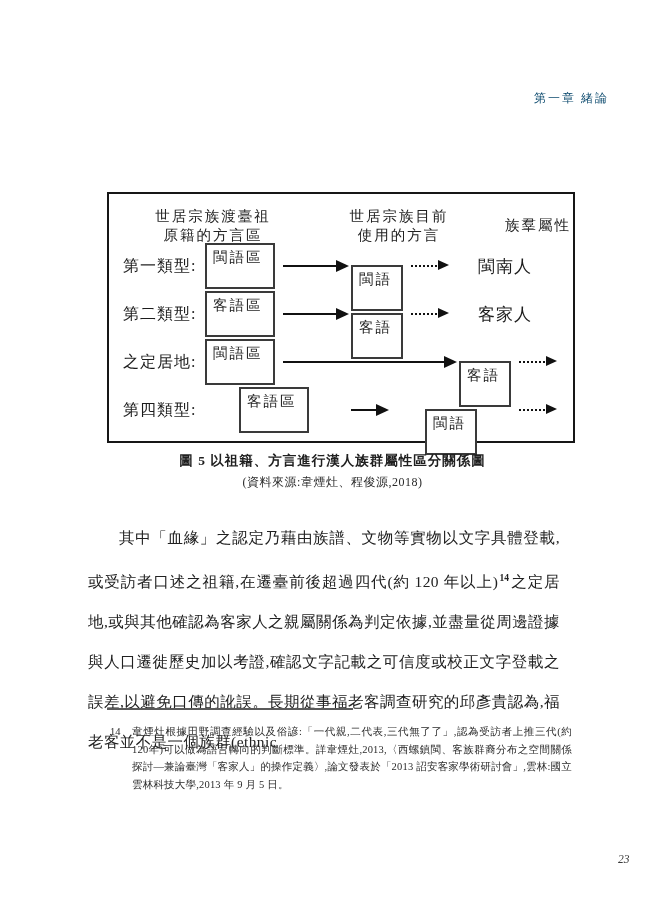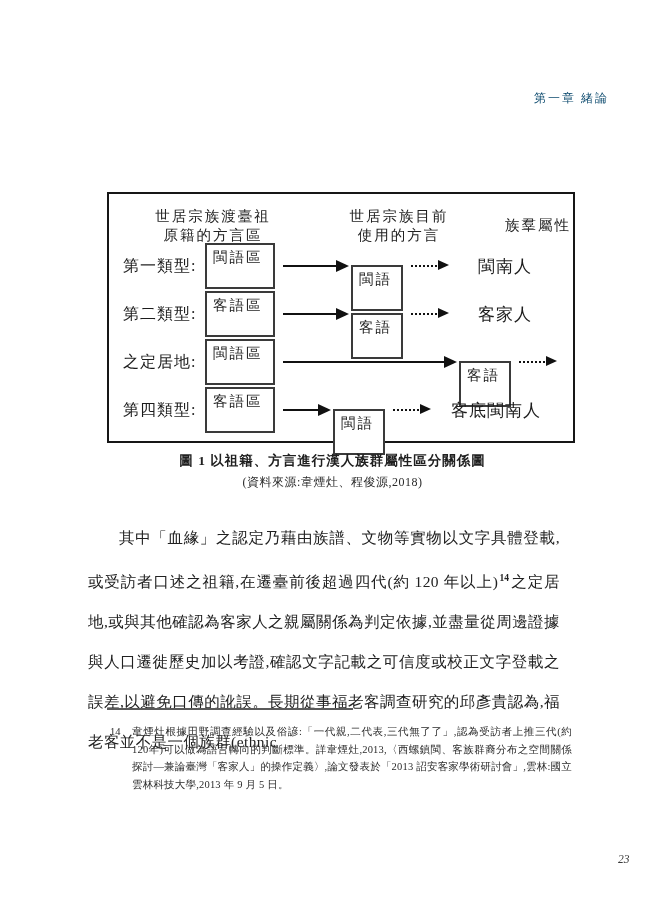--- a/index.html
+++ b/index.html
@@ -34,21 +34,21 @@
   .fig-colhead-2 { left:210px; top:13px; width:160px; }
   .fig-colhead-3 { left:342px; top:22px; width:120px;text-align:right; }
 
   .fig-row {
     position:absolute; left:14px; right:14px; height:34px;
     display:flex; align-items:center;
   }
   .fig-row-1 { top:55px; }
   .fig-row-2 { top:103px; }
   .fig-row-3 { top:151px; }
-  .fig-row-4 { top:199px; }
+  .fig-row-4 { top:199px;gap:34px; }
 
   .type-label {
     width:82px; flex:0 0 auto;
     font-size:16px; letter-spacing:1px; color:#1c1c1c;
     white-space:nowrap;
   }
   .dialect-box {
     flex:0 0 auto; text-align:left;
     border:2px solid #3a3a3a; background:#fff;
     font-family:"DejaVu Sans","Liberation Sans",sans-serif;
@@ -170,26 +170,25 @@
       <span class="dialect-box current-box">客語</span>
       <span class="arrow-dotted"></span>
     </div>
 
     <div class="fig-row fig-row-4">
       <span class="type-label">第四類型:</span>
       <span class="dialect-box origin-box">客語區</span>
       <span class="arrow-solid"></span>
       <span class="dialect-box current-box">閩語</span>
       <span class="arrow-dotted"></span>
-      <span class="ethnic-label">客底閩南人</span>
     </div>
 
   </div>
 
-  <div class="figure-caption">圖 1 以祖籍、方言進行漢人族群屬性區分關係圖</div>
+  <div class="figure-caption">圖 5 以祖籍、方言進行漢人族群屬性區分關係圖</div>
   <div class="figure-source">(資料來源:韋煙灶、程俊源,2018)</div>
 
   <div class="body-paragraph"><span>其中「血緣」之認定乃藉由族譜、文物等實物以文字具體登載,或受訪者口述之祖籍,在遷臺前後超過四代(約 120 年以上)</span><sup class="fn-ref">14</sup><span>之定居地,或與其他確認為客家人之親屬關係為判定依據,並盡量從周邊證據與人口遷徙歷史加以考證,確認文字記載之可信度或校正文字登載之誤差,以避免口傳的訛誤。長期從事福老客調查研究的邱彥貴認為,福老客並不是一個族群(ethnic</span></div>
 
   <div class="footnote-separator"></div>
 
   <div class="footnote">
     <span class="footnote-number">14</span>
     <span class="footnote-text">韋煙灶根據田野調查經驗以及俗諺:「一代親,二代表,三代無了了」,認為受訪者上推三代(約 120年)可以做為語言轉向的判斷標準。詳韋煙灶,2013,〈西螺鎮閩、客族群裔分布之空間關係探討—兼論臺灣「客家人」的操作定義〉,論文發表於「2013 詔安客家學術研討會」,雲林:國立雲林科技大學,2013 年 9 月 5 日。</span>
   </div>

